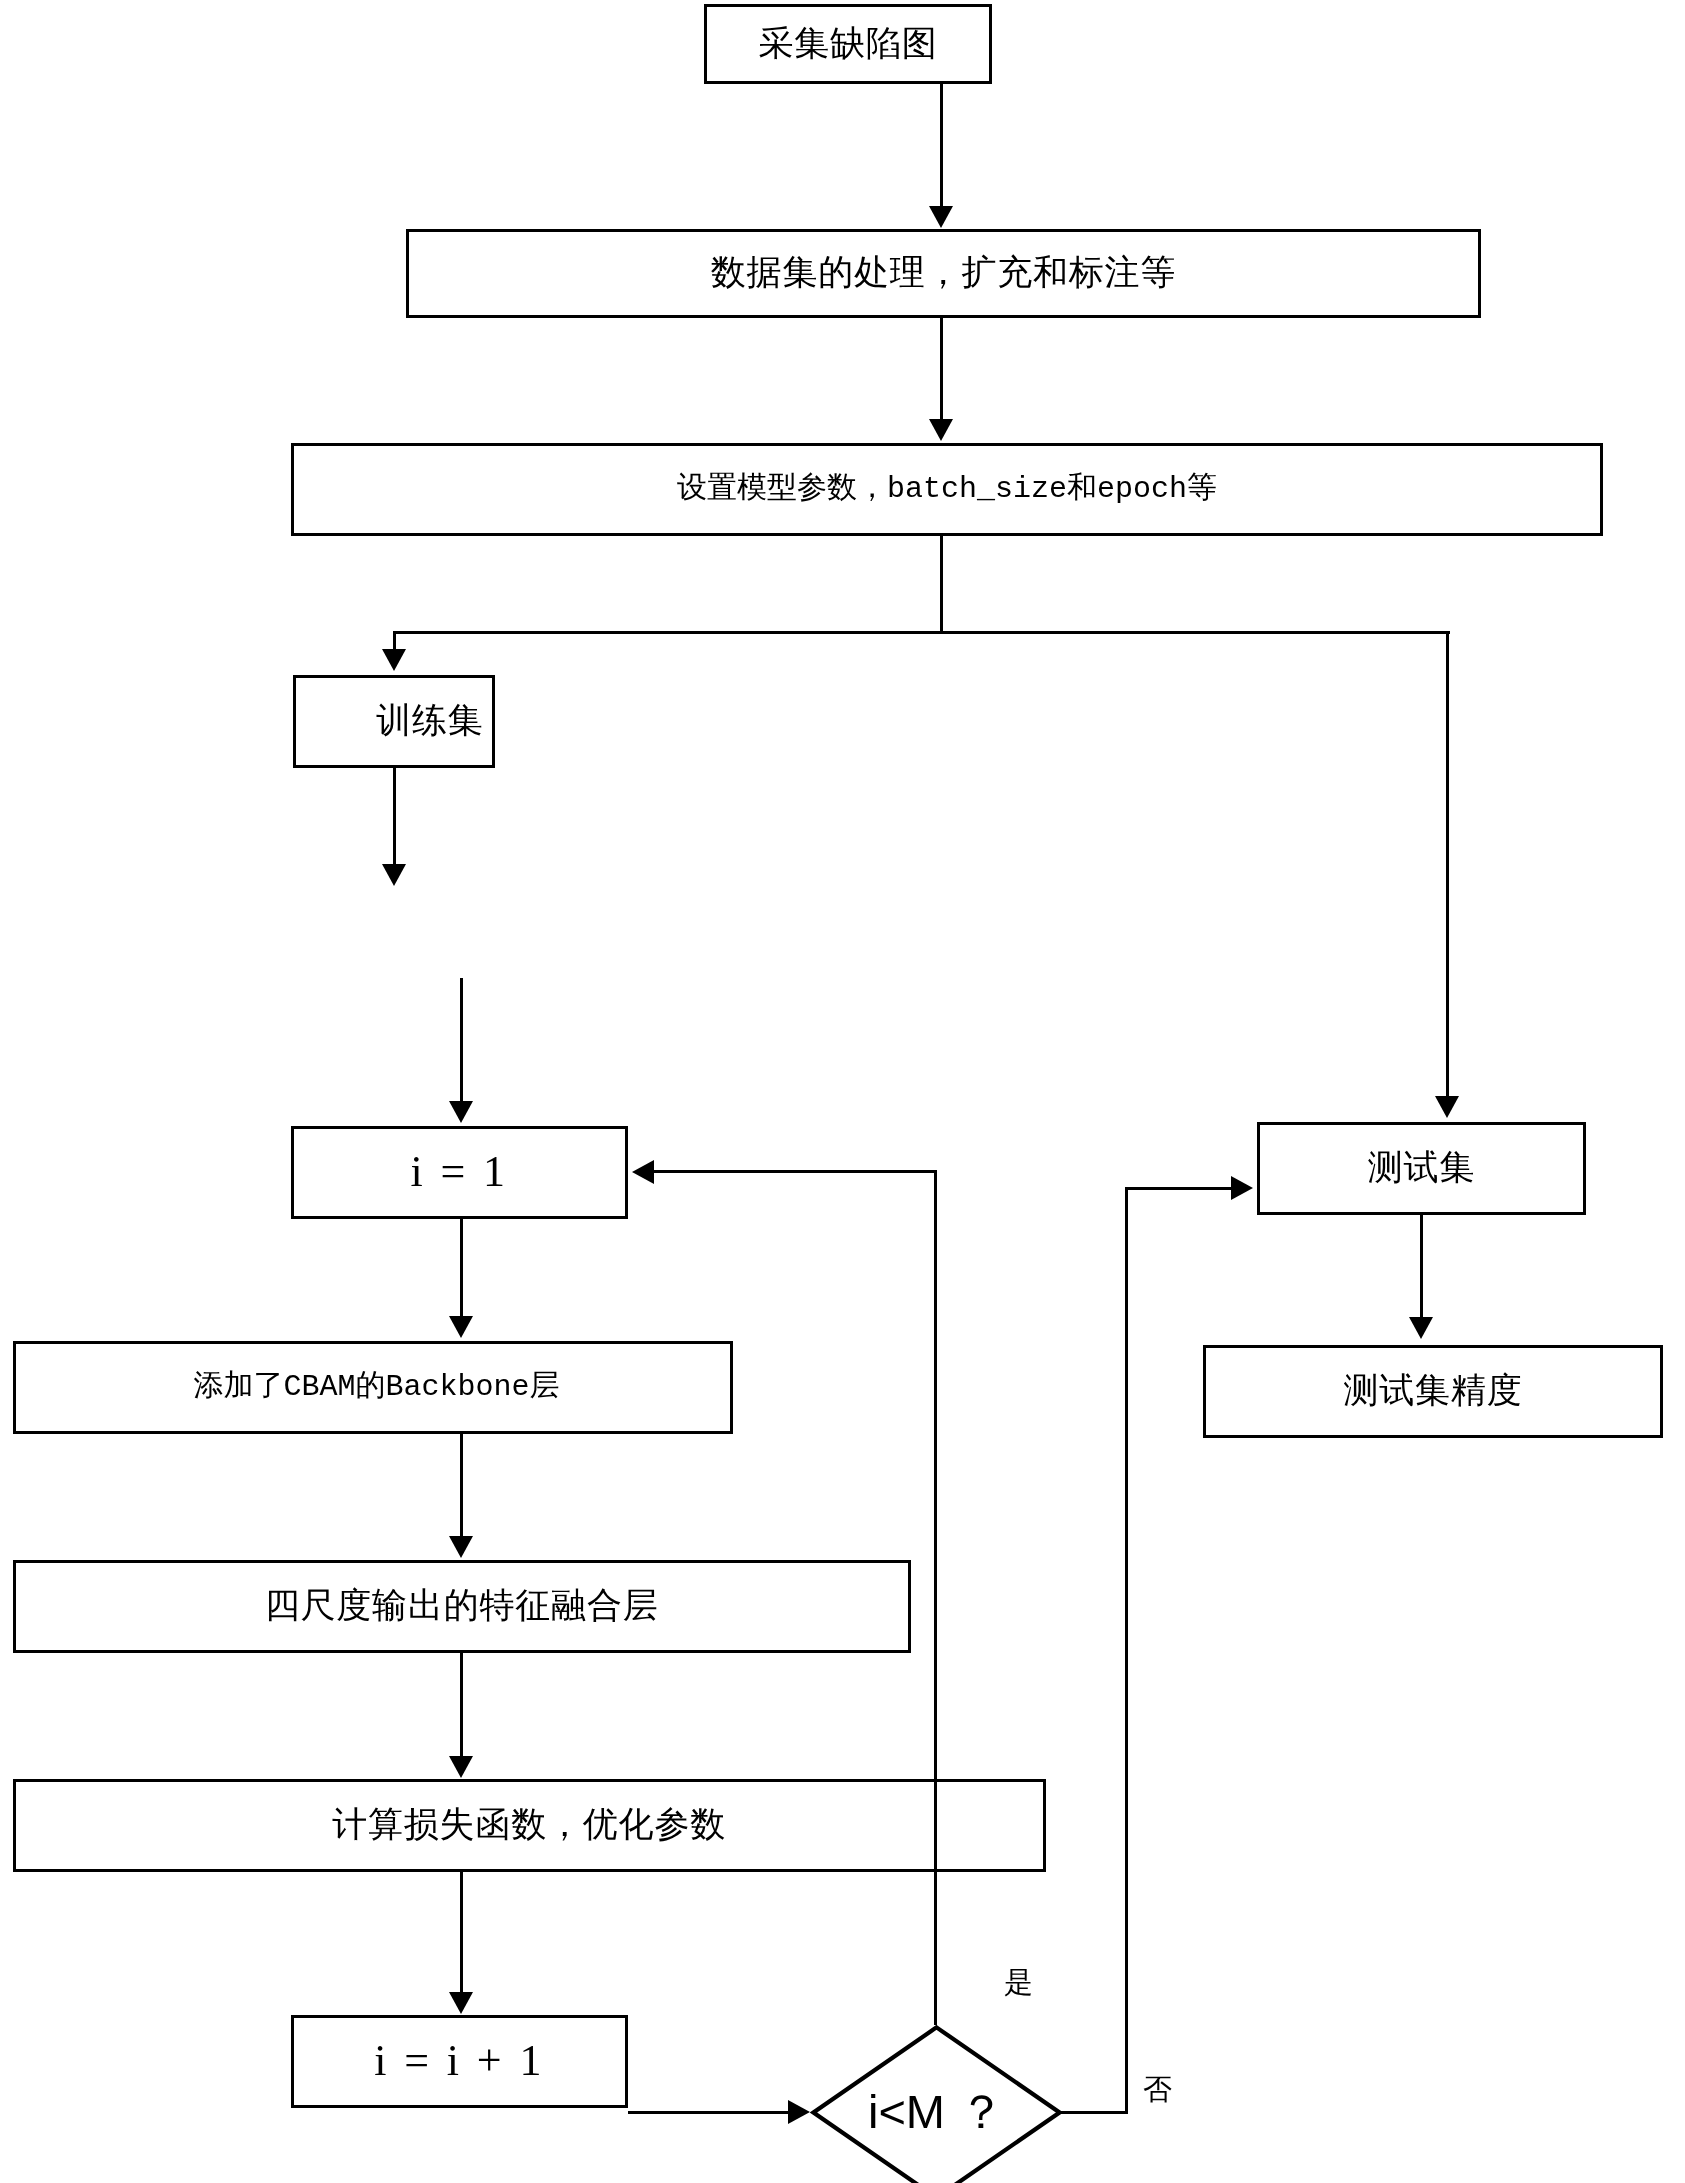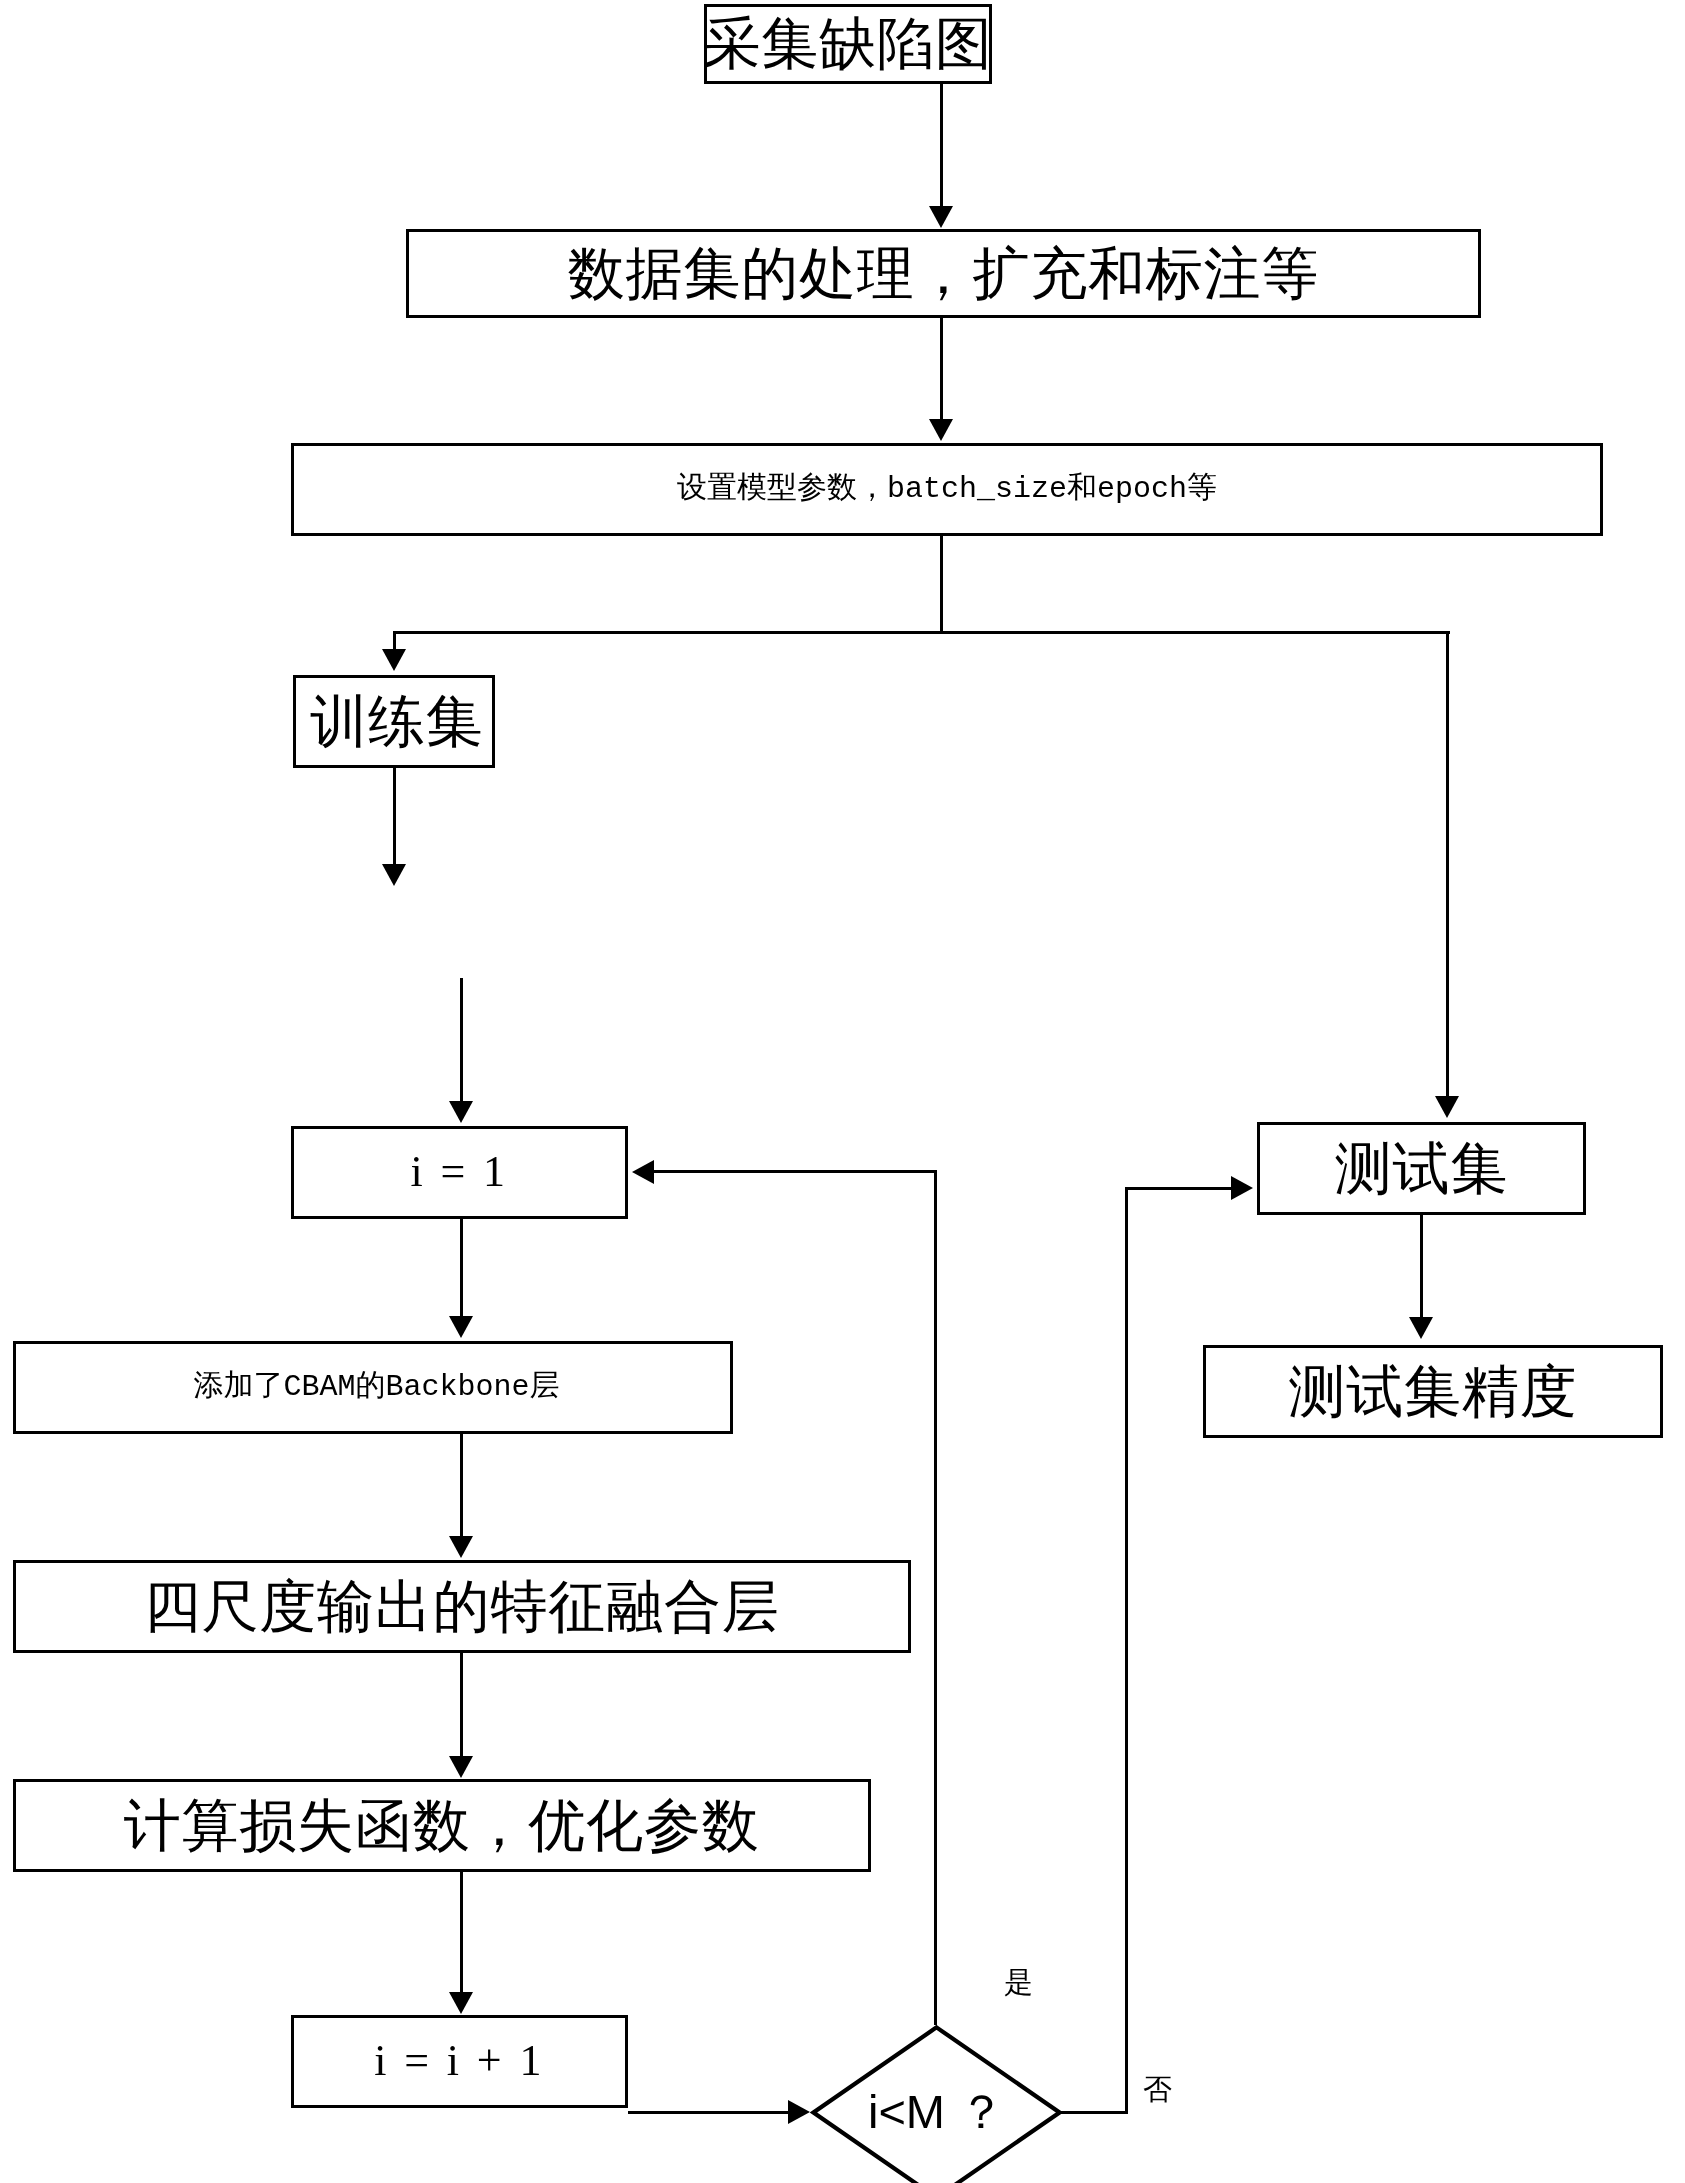--- a/index.html
+++ b/index.html
@@ -27,21 +27,21 @@
     text-align: center;
     color: #000000;
     line-height: 1.05;
     white-space: nowrap;
   }
   .node .txt {
     display: block;
     padding: 0 8.4px;
   }
   
-  .cjk   { font-family: "Liberation Serif", "DejaVu Serif", serif; font-size: 57px; letter-spacing: 0.8px; }
+  .cjk   { font-family: "Liberation Serif", "DejaVu Serif", serif; font-size: 35px; letter-spacing: 0.8px; }
   .mono  { font-family: Liberation Serif, serif; font-size: 44px; letter-spacing: 3.4px; }
   .mix   { font-family: Liberation Mono, monospace; font-size: 30px; }
 
   
   .seg {
     position: absolute;
     background: #000000;
   }
   .seg.h { height: 3.4px; }
   .seg.v { width: 3.4px; }
@@ -130,21 +130,21 @@
   </div>
 
   <div class="node cjk" style="left:1203px; top:1345px; width:460px; height:93px;">
     <span class="txt">测试集精度</span>
   </div>
 
   <div class="node cjk" style="left:12.6px; top:1560px; width:898px; height:93px;">
     <span class="txt">四尺度输出的特征融合层</span>
   </div>
 
-  <div class="node cjk" style="left:12.6px; top:1779px; width:858px; height:93px;text-align:right;">
+  <div class="node cjk" style="left:12.6px; top:1779px; width:1033px; height:93px;text-align:right;">
     <span class="txt">计算损失函数，优化参数</span>
   </div>
 
   <div class="node mono" style="left:291px; top:2015px; width:337px; height:93px;">
     <span class="txt">i = i + 1</span>
   </div>
 
   <div class="diamond" style="left:810px; top:2024px; width:253px; height:177px;">
     <svg width="253" height="177" viewBox="0 0 300 210" aria-hidden="true">
       <polygon points="150,4 296,105 150,206 4,105" fill="#ffffff" stroke="#000000" stroke-width="5"></polygon>

